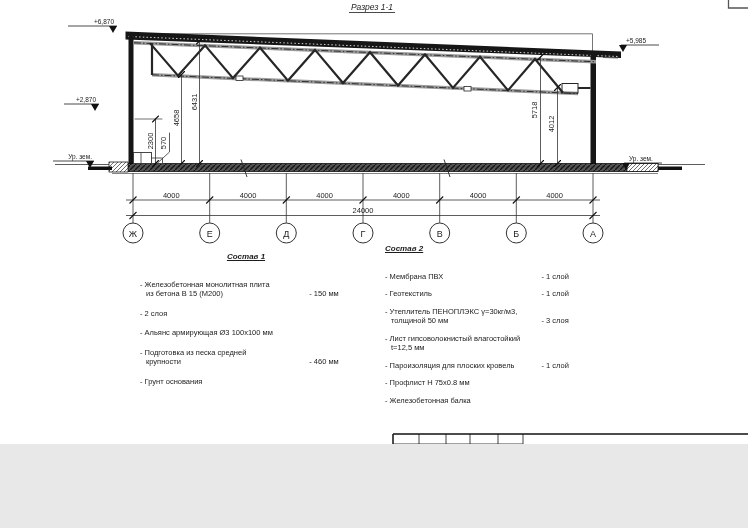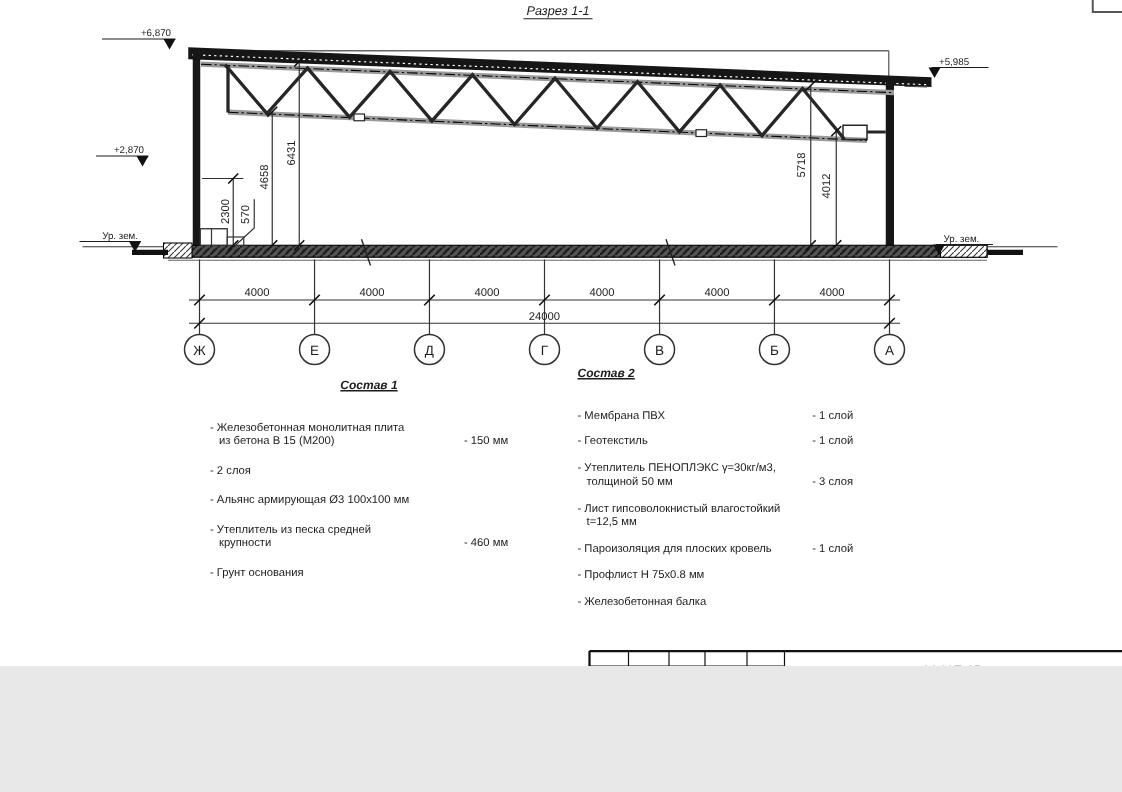--- a/index.html
+++ b/index.html
@@ -280,21 +280,21 @@
     <div class="v">- 150 мм</div>
   </div>
   <div class="s-item">
     <div class="v">- 2 слоя</div>
   </div>
   <div class="s-item">
     <div class="t">- Альянс армирующая Ø3 100х100 мм</div>
     <div class="v"></div>
   </div>
   <div class="s-item">
-    <div class="t">- Утеплитель из песка средней
+    <div class="t">- Подготовка из песка средней
 крупности</div>
     <div class="v">- 460 мм</div>
   </div>
   <div class="s-item">
     <div class="t">- Грунт основания</div>
     <div class="v"></div>
   </div>
 </div>
 
 <div id="sostav2" class="sostav">

